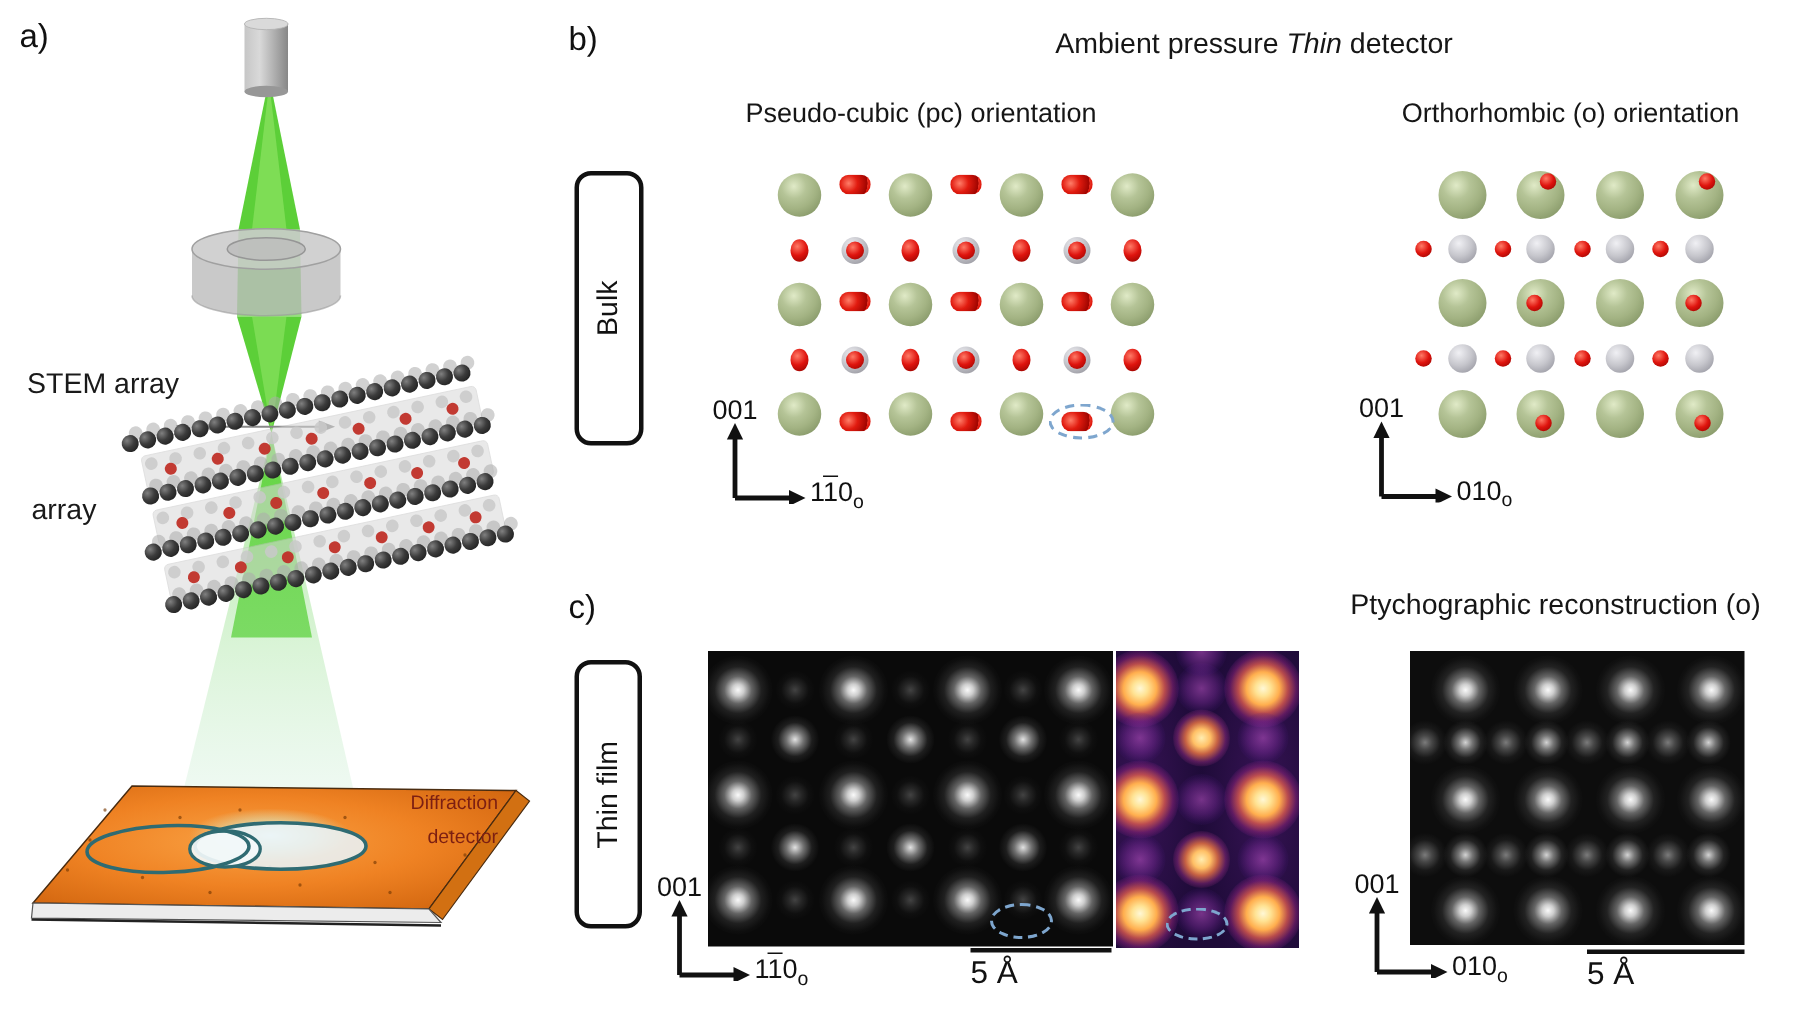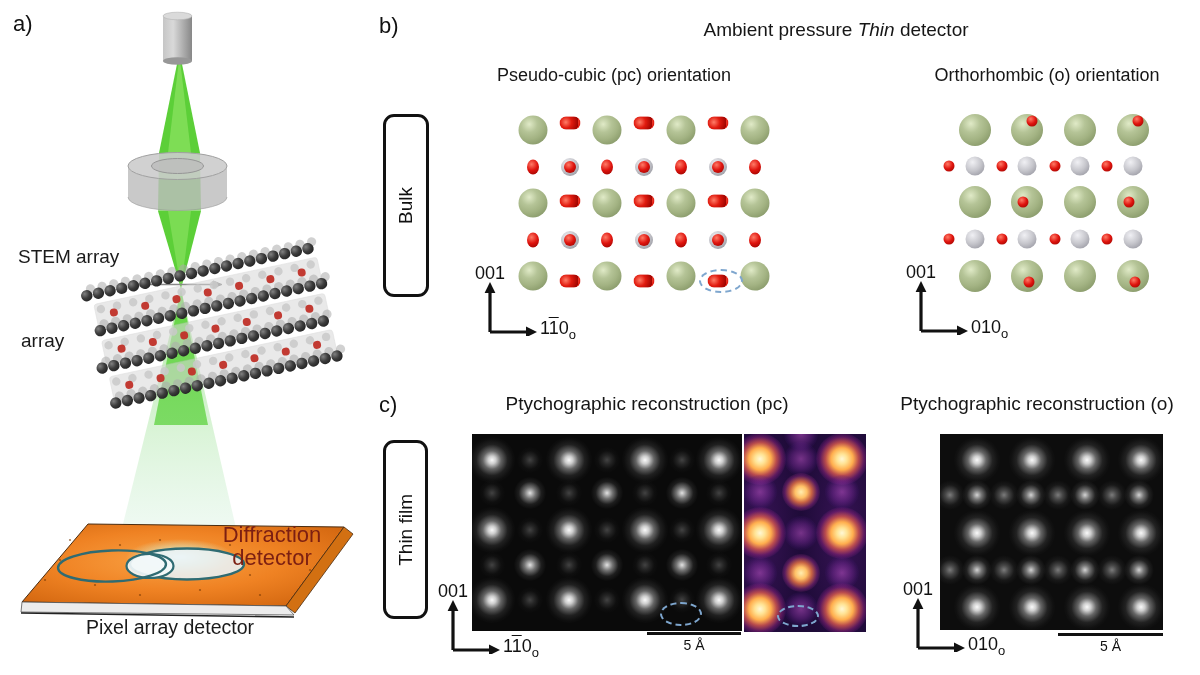--- a/index.html
+++ b/index.html
@@ -37,22 +37,22 @@
   .mm{width:38px;height:38px;background:radial-gradient(circle,#ffedb0 0%,#ffc066 22%,rgba(240,120,70,.8) 40%,rgba(170,50,140,.4) 60%,transparent 75%);}
   .dm{width:34px;height:34px;background:radial-gradient(circle,rgba(205,90,215,.5) 0%,rgba(140,50,170,.38) 40%,rgba(80,25,130,.15) 65%,transparent 78%);}
   
   .axis{position:absolute;width:130px;height:84px;}
   .axv{position:absolute;left:0;top:5px;width:44px;text-align:center;font-size:18px;color:#111;}
   .axsvg{position:absolute;left:0;top:20px;}
   .axh{position:absolute;left:72px;top:60px;font-size:18px;color:#111;}
   .axh sub{font-size:13px;}
   .bar{text-decoration:overline;}
   .sbar-line{position:absolute;background:#111;height:3px;}
-  .sbar-label{position:absolute;text-align:center;font-size:14px;color:#111;}
-  .maroon{color:#7c1f12;font-size:22px;line-height:23px;text-align:center;}
+  .sbar-label{position:absolute;text-align:left;font-size:21px;color:#111;}
+  .maroon{color:#7c1f12;font-size:13px;line-height:23px;text-align:right;}
 </style>
 </head>
 <body>
 
 <div id="fig">
 
   <div class="txt plabel" style="left:13px;top:11px">a)</div>
 
   <svg width="370" height="675" viewBox="0 0 370 675" style="position:absolute;left:0;top:0">
     <defs>
@@ -377,21 +377,20 @@
       <ellipse cx="112" cy="566" rx="54" ry="15.5" fill="none" stroke="#2f6b72" stroke-width="2.4" transform="rotate(-2 112 566)"></ellipse>
     </g>
   </svg>
 
   <div class="txt" style="left:18px;top:246px;font-size:19px">STEM array</div>
   <div class="txt" style="left:21px;top:330px;font-size:19px">array</div>
   <div class="txt maroon" style="left:212px;top:523px;width:120px;white-space:normal">
     <div>Diffraction</div>
     <div>detector</div>
   </div>
-  <div class="txt center" style="left:55px;top:616px;width:230px;font-size:19.5px">Pixel array detector</div>
 
   <div class="txt plabel" style="left:379px;top:13px">b)</div>
   <div class="txt title center" style="left:586px;top:19px;width:500px"><span>Ambient pressure </span><i>Thin</i><span> detector</span></div>
   <div class="txt subtitle center" style="left:464px;top:65px;width:300px">Pseudo-cubic (pc) orientation</div>
   <div class="txt subtitle center" style="left:897px;top:65px;width:300px">Orthorhombic (o) orientation</div>
 
   <div class="sidebox" style="left:383px;top:114px;width:46px;height:183px">
     <span>Bulk</span>
   </div>
 
@@ -492,21 +491,20 @@
     <svg class="axsvg" width="80" height="58" viewBox="0 0 80 58">
       <line x1="22" y1="54" x2="22" y2="13" stroke="#111" stroke-width="3.2"></line>
       <polygon points="22,4 16.6,15 27.4,15" fill="#111"></polygon>
       <line x1="22" y1="54" x2="59" y2="54" stroke="#111" stroke-width="3.2"></line>
       <polygon points="69,54 58,48.6 58,59.4" fill="#111"></polygon>
     </svg>
     <div class="axh"><span>010</span><span class="bar"></span><span></span><sub>o</sub></div>
   </div>
 
   <div class="txt plabel" style="left:379px;top:392px">c)</div>
-  <div class="txt title center" style="left:472px;top:393px;width:350px">Ptychographic reconstruction (pc)</div>
   <div class="txt title center" style="left:862px;top:393px;width:350px">Ptychographic reconstruction (o)</div>
 
   <div class="sidebox" style="left:383px;top:440px;width:45px;height:179px">
     <span>Thin film</span>
   </div>
 
   <div id="recon-pc" class="recon" style="left:472px;top:434px;width:270px;height:197px;background:#0a0a0a">
       <div class="sp fg" style="left: 20px; top: 59px;"></div>
       <div class="sp fg" style="left: 97px; top: 59px;"></div>
       <div class="sp fg" style="left: 173px; top: 59px;"></div>

